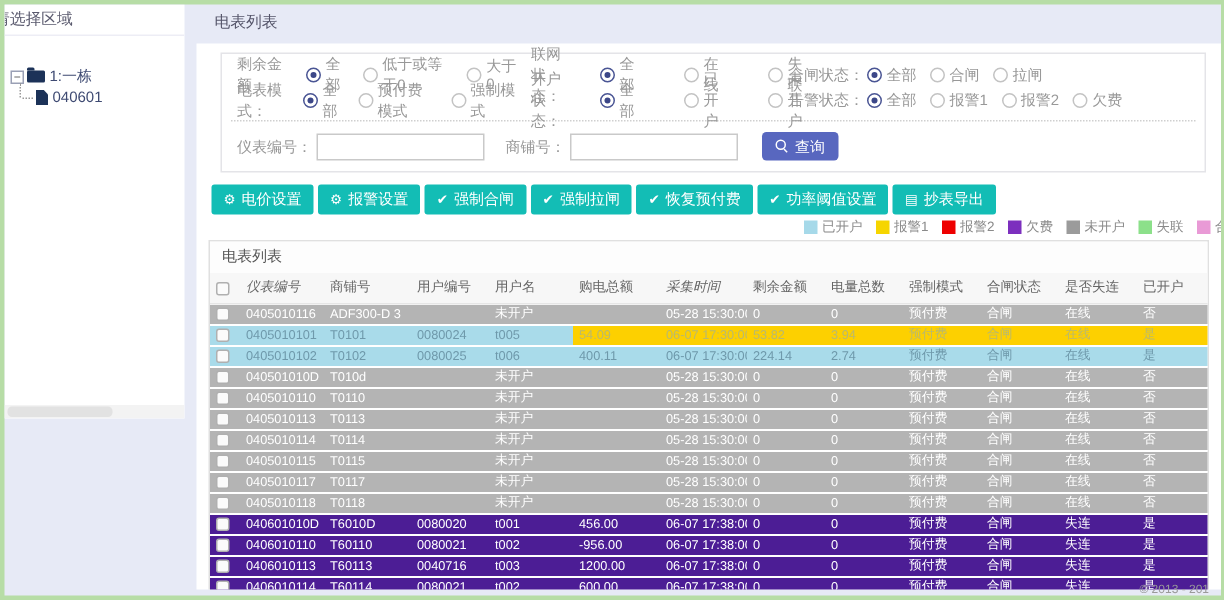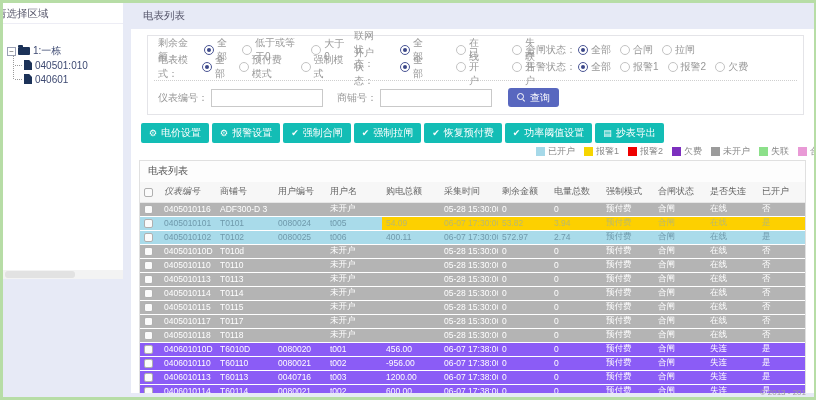--- a/index.html
+++ b/index.html
@@ -60,21 +60,21 @@
   .legend-swatch { width: 9px; height: 9px; margin-right: 3px; flex: none; }
 
   
   .table-panel { margin: 3px 8px 0 8px; border: 1px solid #e0e0e0; overflow: hidden; }
   .table-title { font-size: 10px; color: #555; padding: 3px 8px 4px 8px; background: #fdfdfd; }
   table { border-collapse: collapse; table-layout: fixed; width: 670px; }
   th { height: 20px; background: #f7f7f7; color: #666; font-size: 9px; font-weight: normal; text-align: left; padding: 0 0 0 4px; border-bottom: 1px solid #e6e6e6; white-space: nowrap; overflow: hidden; }
   td { height: 14px; font-size: 8.5px; padding: 0 0 0 4px; white-space: nowrap; overflow: hidden; border-bottom: 1px solid #fff; }
   tr.r-gray td { background: #b4b4b4; color: #fff; }
   tr.r-blue td { background: #a9dbea; color: #6f99ab; }
-  tr.r-green td { background: #8b5cf6; color: #fff; }
+  tr.r-green td { background: #4c1d95; color: #fff; }
   td.cell-alarm { background: #fdd000 !important; color: #b9b96e !important; }
   .cb { width: 9px; height: 9px; border: 1px solid #b0b0b0; border-radius: 2px; background: #fbfbfb; display: inline-block; vertical-align: middle; }
 
   .footer { position: absolute; right: 8px; bottom: 0px; font-size: 8px; color: #9a9a9a; }
 </style>
 </head>
 <body>
 
 <div class="frame">
   <div class="inner">
@@ -85,24 +85,20 @@
       </div>
       <div class="tree">
         <div class="tree-row">
           <span class="expander">−</span>
           <span class="folder-icon"></span>
           <span class="tree-label">1:一栋</span>
         </div>
         <div class="tree-children" id="tree-children">
             <div class="tree-child">
               <span class="file-icon"></span>
-              <span>040501:010</span>
-            </div>
-            <div class="tree-child">
-              <span class="file-icon"></span>
               <span>040601</span>
             </div>
           </div>
       </div>
       <div class="sidebar-scrollbar">
         <div class="thumb"></div>
       </div>
     </div>
 
     <div class="main">
@@ -289,21 +285,21 @@
           <div class="table-title">电表列表</div>
           <table>
             <thead>
                 <tr id="table-head-row">
                   <th style="width: 20px;"><span class="cb"></span></th>
                   <th style="width: 56px; font-style: italic;">仪表编号</th>
                   <th style="width: 58px;">商铺号</th>
                   <th style="width: 52px;">用户编号</th>
                   <th style="width: 56px;">用户名</th>
                   <th style="width: 58px;">购电总额</th>
-                  <th style="width: 58px;">采集时间</th>
+                  <th style="width: 58px; font-style: italic;">采集时间</th>
                   <th style="width: 52px;">剩余金额</th>
                   <th style="width: 52px;">电量总数</th>
                   <th style="width: 52px;">强制模式</th>
                   <th style="width: 52px;">合闸状态</th>
                   <th style="width: 52px;">是否失连</th>
                   <th style="width: 52px;">已开户</th>
                 </tr>
               </thead>
             <tbody id="table-body">
                 <tr class="r-gray">
@@ -337,21 +333,21 @@
                   <td class="cell-alarm">是</td>
                 </tr>
                 <tr class="r-blue">
                   <td><span class="cb"></span></td>
                   <td>0405010102</td>
                   <td>T0102</td>
                   <td>0080025</td>
                   <td>t006</td>
                   <td>400.11</td>
                   <td>06-07 17:30:00</td>
-                  <td>572.97</td>
+                  <td>224.14</td>
                   <td>2.74</td>
                   <td>预付费</td>
                   <td>合闸</td>
                   <td>在线</td>
                   <td>是</td>
                 </tr>
                 <tr class="r-gray">
                   <td><span class="cb"></span></td>
                   <td>040501010D</td>
                   <td>T010d</td>

